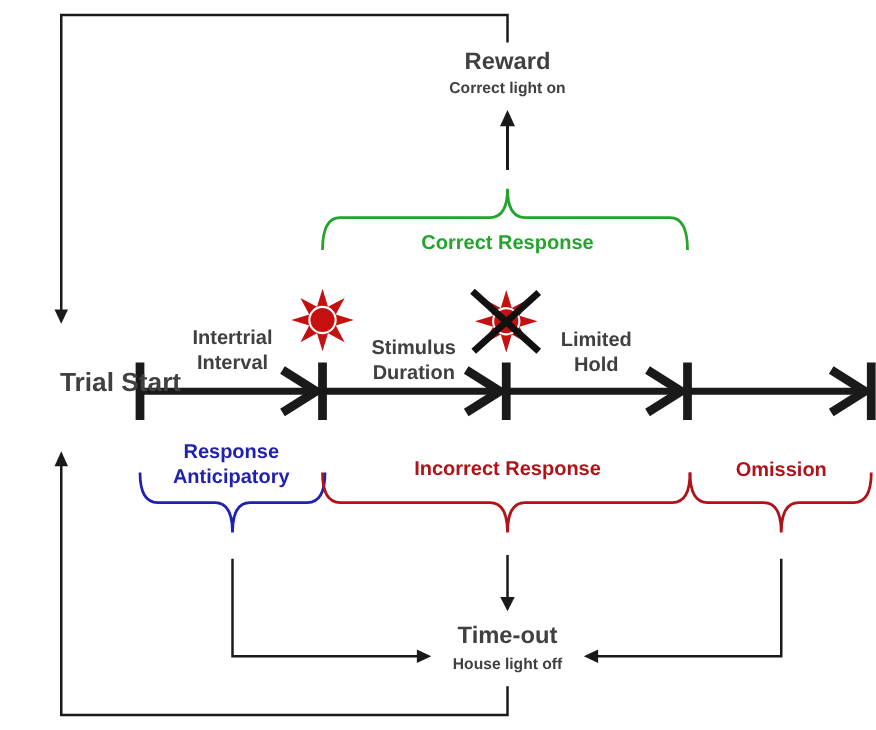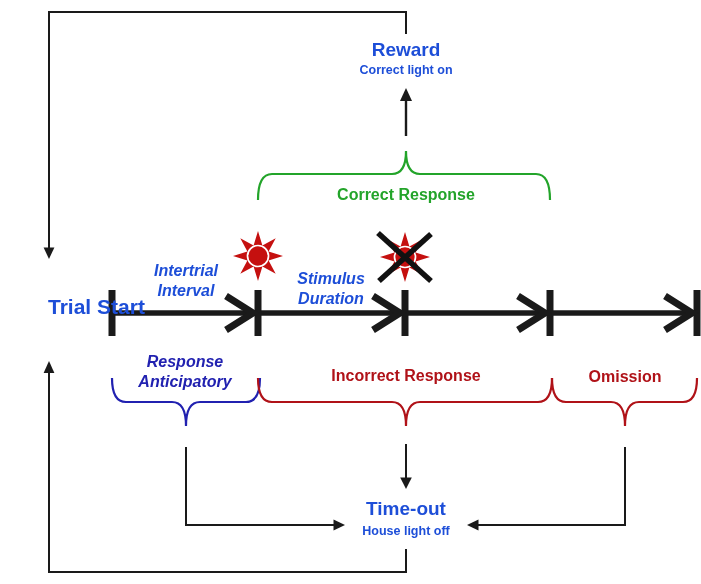--- a/index.html
+++ b/index.html
@@ -1,22 +1,22 @@
 <!DOCTYPE html>
 <html><head>
 <meta charset="utf-8">
 <style>
   html,body{margin:0;padding:0;background:#ffffff;}
   #canvas{
     position:relative;width:701px;height:584px;background:#ffffff;overflow:hidden;
     font-family:"Liberation Sans","DejaVu Sans",sans-serif;
   }
   #diagram-svg{position:absolute;left:0;top:0;width:701px;height:584px;}
-  .lbl{position:absolute;text-align:center;font-weight:bold;color:#1d4ed8;white-space:nowrap;}
-  .lbl .ln{display:block;font-style:italic;}
+  .lbl{position:absolute;text-align:center;font-weight:bold;color:#404040;white-space:nowrap;}
+  .lbl .ln{display:block;}
   .big{font-size:19px;line-height:21px;}
   .seg{font-size:16px;line-height:20px;}
   .sub{font-size:12.5px;line-height:14px;}
   .trial{font-size:21px;line-height:23px;padding-left:48px;}
   .green-txt{color:#23a42a;}
   .blue-txt{color:#2121b0;}
   .red-txt{color:#b01218;}
   
   .cx{transform:translateX(-50%);}
 </style>
@@ -109,20 +109,26 @@
       <span class="ln">Intertrial</span>
       <span class="ln">Interval</span>
     </span>
   </div>
   <div class="lbl seg" style="left:331px;top:269px;">
     <span class="cx" style="display:inline-block">
       <span class="ln">Stimulus</span>
       <span class="ln">Duration</span>
     </span>
   </div>
+  <div class="lbl seg" style="left:477px;top:263px;">
+    <span class="cx" style="display:inline-block">
+      <span class="ln">Limited</span>
+      <span class="ln">Hold</span>
+    </span>
+  </div>
 
   <div class="lbl seg blue-txt" style="left:185px;top:352px;">
     <span class="cx" style="display:inline-block">
       <span class="ln">Response</span>
       <span class="ln">Anticipatory</span>
     </span>
   </div>
 
   <div class="lbl seg red-txt" style="left:406px;top:366px;"><span class="cx" style="display:inline-block">Incorrect Response</span></div>
 

